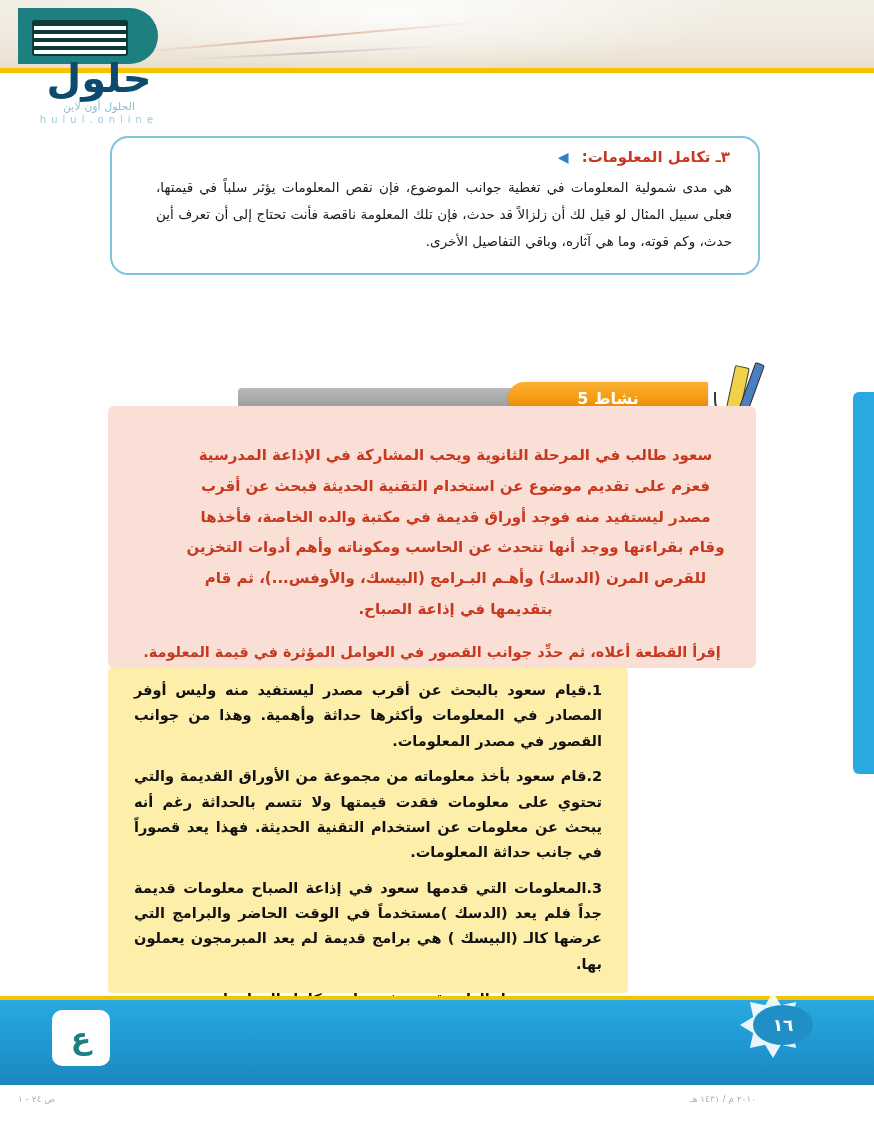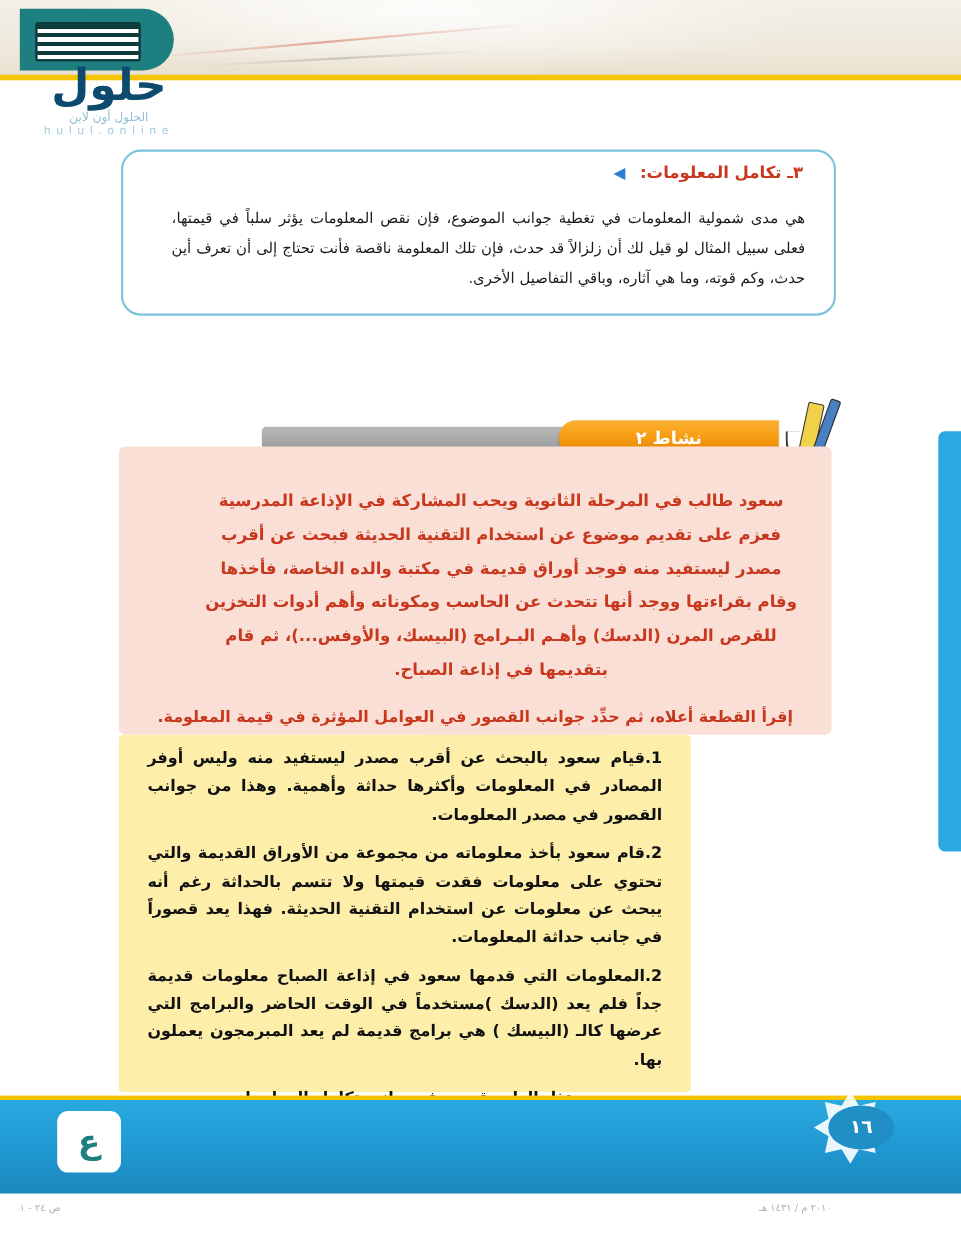--- a/index.html
+++ b/index.html
@@ -156,21 +156,21 @@
     color: #2f7fd0;
     margin-right: 8px;
     font-size: 14px;
   }
   .sec3-body {
     direction: rtl;
     text-align: justify;
     font-size: 13.5px;
     line-height: 2;
     color: #1a1a1a;
-    margin-top: 20px;
+    margin-top: 8px;
     padding: 0 8px;
   }
 
   
   .activity-tab {
     position: absolute;
     top: 382px;
     left: 508px;
     width: 200px;
     height: 32px;
@@ -393,38 +393,38 @@
 
 <div class="sec3">
   <div class="sec3-title">
     <span>٣ـ تكامل المعلومات</span><span>:</span>
     <span class="arrow">◀</span>
   </div>
   <div class="sec3-body">هي مدى شمولية المعلومات في تغطية جوانب الموضوع، فإن نقص المعلومات يؤثر سلباً في قيمتها، فعلى سبيل المثال لو قيل لك أن زلزالاً قد حدث، فإن تلك المعلومة ناقصة فأنت تحتاج إلى أن تعرف أين حدث، وكم قوته، وما هي آثاره، وباقي التفاصيل الأخرى.</div>
 </div>
 
 <div class="activity-bar"></div>
-<div class="activity-tab">نشاط ٢</div>
+<div class="activity-tab">نشاط 5</div>
 
 <div class="pencil">
   <div class="curve"></div>
   <div class="body"></div>
   <div class="tip"></div>
   <div class="pen"></div>
 </div>
 
 <div class="activity-pink">
   <div class="ptext">سعود طالب في المرحلة الثانوية ويحب المشاركة في الإذاعة المدرسية فعزم على تقديم موضوع عن استخدام التقنية الحديثة فبحث عن أقرب مصدر ليستفيد منه فوجد أوراق قديمة في مكتبة والده الخاصة، فأخذها وقام بقراءتها ووجد أنها تتحدث عن الحاسب ومكوناته وأهم أدوات التخزين للقرص المرن (الدسك) وأهـم البـرامج (البيسك، والأوفس...)، ثم قام بتقديمها في إذاعة الصباح.</div>
   <div class="qtext">إقرأ القطعة أعلاه، ثم حدِّد جوانب القصور في العوامل المؤثرة في قيمة المعلومة.</div>
 </div>
 
 <div class="answers">
   <p>1.قيام سعود بالبحث عن أقرب مصدر ليستفيد منه وليس أوفر المصادر في المعلومات وأكثرها حداثة وأهمية. وهذا من جوانب القصور في مصدر المعلومات.</p>
   <p>2.قام سعود بأخذ معلوماته من مجموعة من الأوراق القديمة والتي تحتوي على معلومات فقدت قيمتها ولا تتسم بالحداثة رغم أنه يبحث عن معلومات عن استخدام التقنية الحديثة. فهذا يعد قصوراً في جانب حداثة المعلومات.</p>
-  <p>2.المعلومات التي قدمها سعود في إذاعة الصباح معلومات قديمة جداً فلم يعد (الدسك )مستخدماً في الوقت الحاضر والبرامج التي عرضها كالـ (البيسك ) هي برامج قديمة لم يعد المبرمجون يعملون بها.</p>
+  <p>3.المعلومات التي قدمها سعود في إذاعة الصباح معلومات قديمة جداً فلم يعد (الدسك )مستخدماً في الوقت الحاضر والبرامج التي عرضها كالـ (البيسك ) هي برامج قديمة لم يعد المبرمجون يعملون بها.</p>
   <p class="c">وهذا بالطبع قصور في جانب تكامل المعلومات.</p>
 </div>
 
 <div class="side-tab"></div>
 
 <div class="bottom-rule"></div>
 <div class="bottom-bar"></div>
 <div class="badge-left">ع</div>
 
 <div class="page-num-wrap">

